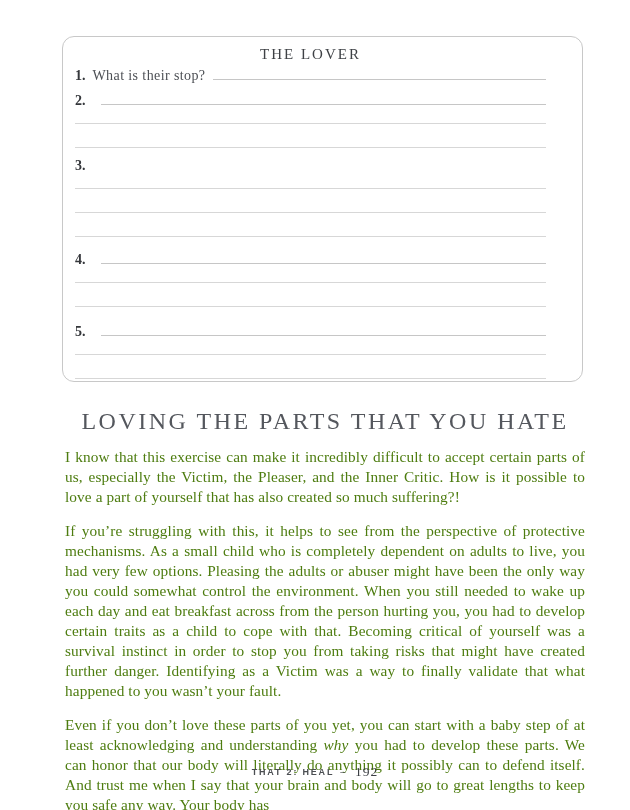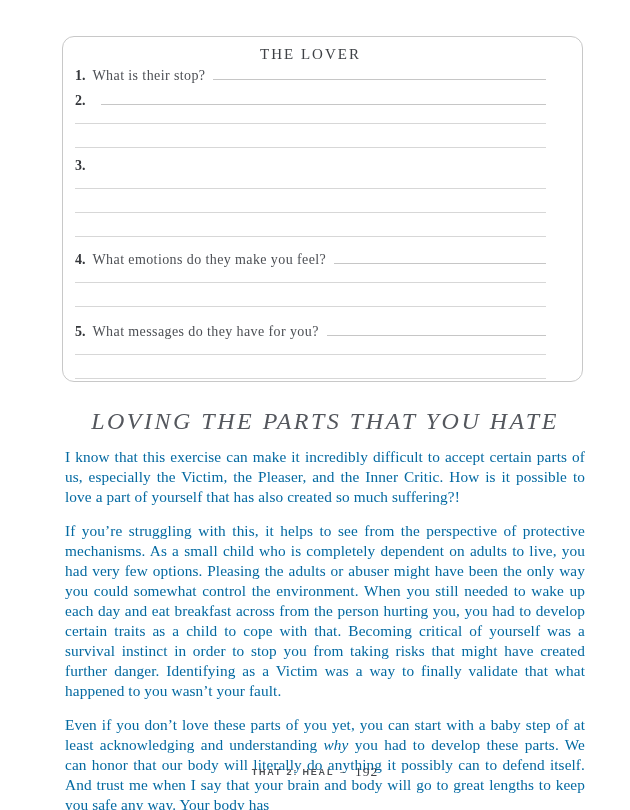--- a/index.html
+++ b/index.html
@@ -74,34 +74,33 @@
     top: 408px;
     width: 540px;
     margin: 0;
     text-align: center;
     font-family: "Liberation Serif", serif;
     font-weight: normal;
     font-size: 24px;
     letter-spacing: 2.5px;
     color: #54575d;
     white-space: nowrap;
-    font-style: italic;
   }
   .body-copy {
     position: absolute;
     left: 65px;
     top: 447px;
     width: 520px;
   }
   .body-copy p {
     margin: 0 0 14px 0;
     font-size: 15.3px;
     line-height: 20px;
     text-align: justify;
-    color: #0369a1;
+    color: #4d7c0f;
     letter-spacing: 0.1px;
   }
   .body-copy p em { font-style: italic; }
 
   
   .page-footer {
     position: absolute;
     left: 0;
     top: 762px;
     width: 630px;
@@ -149,30 +148,28 @@
         <div class="q-row">
           <span class="q-num">3.</span>
         </div>
         <div class="rule"></div>
         <div class="rule"></div>
         <div class="rule"></div>
       </div>
       <div class="q-group">
         <div class="q-row">
           <span class="q-num">4.</span>
-          <span class="q-text">What emotions do they make you feel?</span>
           <span class="q-line"></span>
         </div>
         <div class="rule"></div>
         <div class="rule"></div>
       </div>
       <div class="q-group">
         <div class="q-row">
           <span class="q-num">5.</span>
-          <span class="q-text">What messages do they have for you?</span>
           <span class="q-line"></span>
         </div>
         <div class="rule"></div>
         <div class="rule"></div>
       </div>
     </div>
 </div>
 
 <h1 class="section-heading">LOVING THE PARTS THAT YOU HATE</h1>
 

